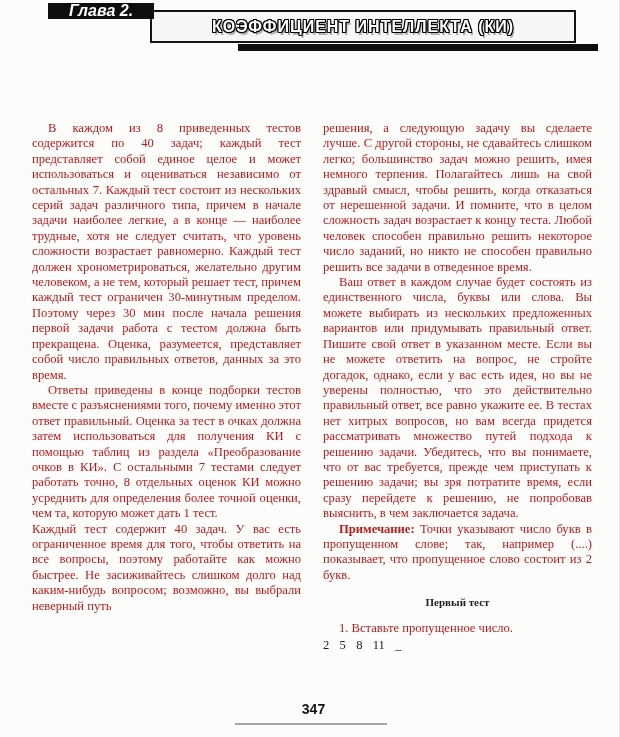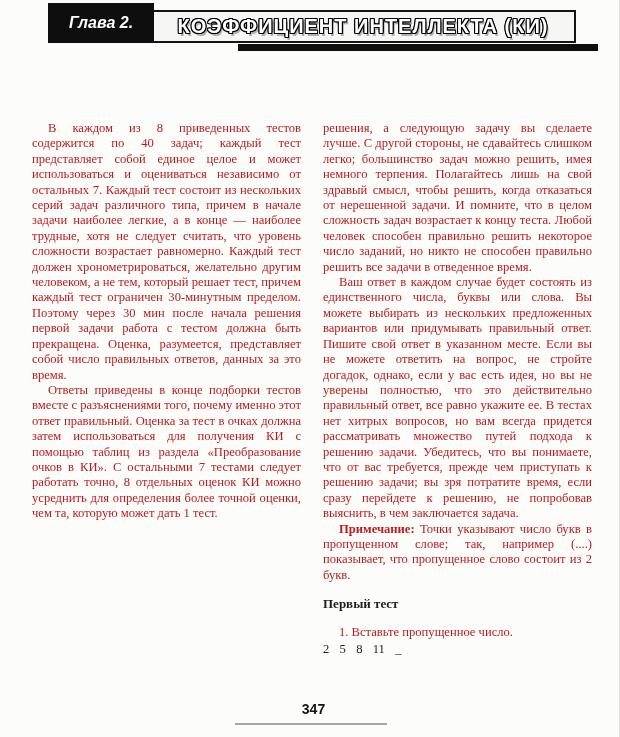--- a/index.html
+++ b/index.html
@@ -8,37 +8,37 @@
     position:relative;
     width:620px; height:737px;
     background:#fcfcfb;
     font-family:"Liberation Serif", serif;
     color:#1e1e1e;
     overflow:hidden;
     border-right:1px solid #e2e2e0;
   }
   
   .chapter-box {
-    position:absolute; left:48px; top:3px; width:106px; height:40px;
+    position:absolute; left:48px; top:3px; width:106px; height:16px;
     background:#0e0e0e; color:#ffffff;
     display:flex; align-items:center; justify-content:center;
     font-family:"Liberation Sans", sans-serif;
     font-weight:bold; font-style:italic; font-size:16px;
     z-index:3;
   }
   .title-box {
     position:absolute; left:150px; top:10px; width:426px; height:33px;
     background:#f6f6f4;
     border:2px solid #141414;
     display:flex; align-items:center; justify-content:center;
     z-index:2;
   }
   .title-text {
     font-family:"Liberation Sans", sans-serif;
-    font-weight:bold; font-size:20px; letter-spacing:1px;
+    font-weight:bold; font-size:16px; letter-spacing:1px;
     color:#ffffff; white-space:nowrap;
     text-shadow:
       -1px -1px 0 #000, 1px -1px 0 #000, -1px 1px 0 #000, 1px 1px 0 #000,
       -1px 0 0 #000, 1px 0 0 #000, 0 -1px 0 #000, 0 1px 0 #000,
       2px 3px 0 #b0b0b0;
   }
   .title-bar {
     position:absolute; left:238px; top:44px; width:360px; height:7px;
     background:#0e0e0e; z-index:1;
   }
@@ -53,21 +53,21 @@
     text-align:justify;
     color:#b91c1c;
   }
   .para.indent { text-indent:16px; }
   .instruction-heading {
     font-family:"Liberation Sans", sans-serif;
     font-weight:bold; font-size:15px; color:#111;
     margin:15px 0 11px 0;
   }
   .test-heading {
-    font-weight:bold; font-size:13px; 
+    font-weight:bold; font-size:11px; text-align:center;
     margin:13px 0 13px 0;
   }
   .note-label { font-weight:bold;margin-top:21px; }
   .task-numbers {
     font-size:12.6px; line-height:15.4px;
     white-space:pre; word-spacing:2px; margin-top:1px;
   }
   
   .page-number {
     position:absolute; left:8px; right:0; top:701px;
@@ -93,20 +93,21 @@
       <span class="title-text">КОЭФФИЦИЕНТ ИНТЕЛЛЕКТА (КИ)</span>
     </div>
     <div class="title-bar"></div>
   </div>
 
   <div class="columns">
 
     <div class="col">
       <p class="para indent">В каждом из 8 приведенных тестов содержится по 40 задач; каждый тест представляет собой единое целое и может использоваться и оцениваться независимо от остальных 7. Каждый тест состоит из нескольких серий задач различного типа, причем в начале задачи наиболее легкие, а в конце — наиболее трудные, хотя не следует считать, что уровень сложности возрастает равномерно. Каждый тест должен хронометрироваться, желательно другим человеком, а не тем, который решает тест, причем каждый тест ограничен 30-минутным пределом. Поэтому через 30 мин после начала решения первой задачи работа с тестом должна быть прекращена. Оценка, разумеется, представляет собой число правильных ответов, данных за это время.</p>
       <p class="para indent">Ответы приведены в конце подборки тестов вместе с разъяснениями того, почему именно этот ответ правильный. Оценка за тест в очках должна затем использоваться для получения КИ с помощью таблиц из раздела «Преобразование очков в КИ». С остальными 7 тестами следует работать точно, 8 отдельных оценок КИ можно усреднить для определения более точной оценки, чем та, которую может дать 1 тест.</p>
+      <p class="para">Каждый тест содержит 40 задач. У вас есть ограниченное время для того, чтобы ответить на все вопросы, поэтому работайте как можно быстрее. Не засиживайтесь слишком долго над каким-нибудь вопросом; возможно, вы выбрали неверный путь</p>
     </div>
 
     <div class="col">
       <p class="para">решения, а следующую задачу вы сделаете лучше. С другой стороны, не сдавайтесь слишком легко; большинство задач можно решить, имея немного терпения. Полагайтесь лишь на свой здравый смысл, чтобы решить, когда отказаться от нерешенной задачи. И помните, что в целом сложность задач возрастает к концу теста. Любой человек способен правильно решить некоторое число заданий, но никто не способен правильно решить все задачи в отведенное время.</p>
       <p class="para indent">Ваш ответ в каждом случае будет состоять из единственного числа, буквы или слова. Вы можете выбирать из нескольких предложенных вариантов или придумывать правильный ответ. Пишите свой ответ в указанном месте. Если вы не можете ответить на вопрос, не стройте догадок, однако, если у вас есть идея, но вы не уверены полностью, что это действительно правильный ответ, все равно укажите ее. В тестах нет хитрых вопросов, но вам всегда придется рассматривать множество путей подхода к решению задачи. Убедитесь, что вы понимаете, что от вас требуется, прежде чем приступать к решению задачи; вы зря потратите время, если сразу перейдете к решению, не попробовав выяснить, в чем заключается задача.</p>
       <p class="para indent"><span class="note-label">Примечание:</span><span> Точки указывают число букв в пропущенном слове; так, например (....) показывает, что пропущенное слово состоит из 2 букв.</span></p>
       <h3 class="test-heading">Первый тест</h3>
       <p class="para indent">1. Вставьте пропущенное число.</p>
       <div class="task-numbers">2  5  8  11  _</div>
     </div>

